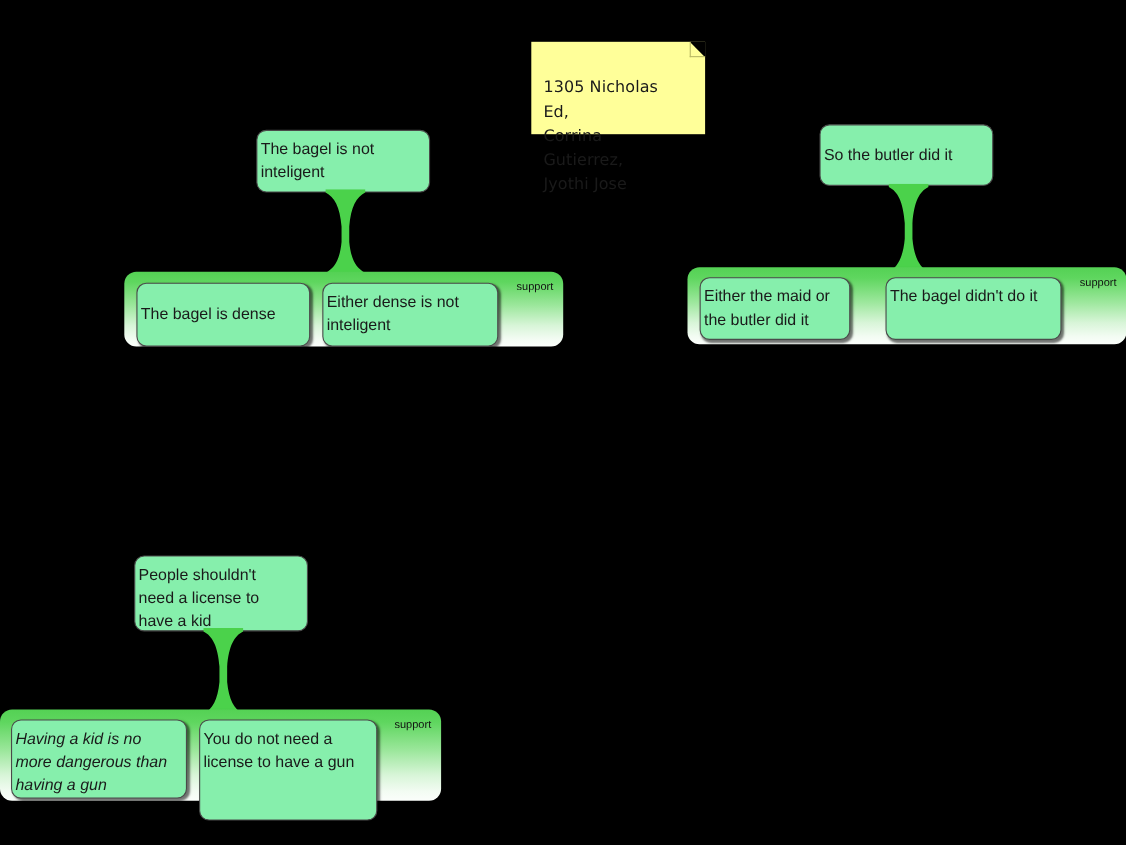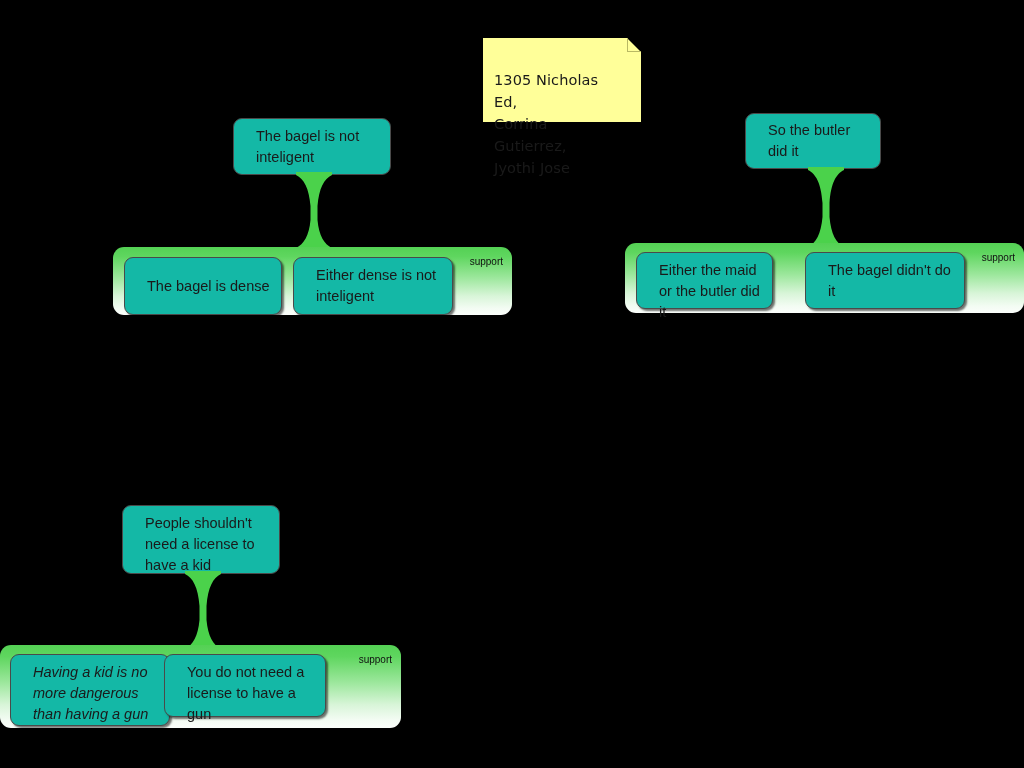--- a/index.html
+++ b/index.html
@@ -55,29 +55,29 @@
     height: 14px;
     border-left: 1px solid #b9b964;
     border-bottom: 1px solid #b9b964;
     box-sizing: border-box;
     pointer-events: none;
   }
 
   
   .claim {
     position: absolute;
-    background: #14b8a6;
+    background: #86efac;
     border: 1px solid #4a4a4a;
     border-radius: 9px;
     box-sizing: border-box;
     box-shadow: 2px 2px 2px rgba(0,0,0,0.55);
     color: #1a1a1a;
     font-size: 14.5px;
     line-height: 21px;
-    padding: 7px 10px 7px 22px;
+    padding: 7px 10px 7px 3px;
     font-family: "Liberation Sans", sans-serif;
   }
   .claim.vcenter {
     display: flex;
     align-items: center;
   }
 
   
   .group {
     position: absolute;
@@ -132,21 +132,21 @@
   </div>
 
   <div class="claim vcenter" style="left:124px; top:257px; width:158px; height:58px;">
     <span>The bagel is dense</span>
   </div>
 
   <div class="claim" style="left:293px; top:257px; width:160px; height:58px;">
     <span>Either dense is not inteligent</span>
   </div>
 
-  <div class="claim vcenter" style="left:745px; top:113px; width:136px; height:56px;justify-content:center;">
+  <div class="claim vcenter" style="left:745px; top:113px; width:158px; height:56px;">
     <span>So the butler did it</span>
   </div>
 
   <div class="connector" style="left:806px; top:167px; width:40px; height:82px;">
     <svg width="40" height="82" viewBox="0 0 40 82">
       <path d="M2,0 L38,0 L38,3 C30,7 25,16 23.5,36 L23.5,50 C25,67 30,76 38,80 L38,82 L2,82 L2,80 C10,76 15,67 16.5,50 L16.5,36 C15,16 10,7 2,3 Z" fill="#4bd24b"></path>
     </svg>
   </div>
 
   <div class="group" style="left:625px; top:243px; width:399px; height:70px;">
@@ -172,17 +172,17 @@
   </div>
 
   <div class="group" style="left:0px; top:645px; width:401px; height:83px;">
     <span class="group-label">support</span>
   </div>
 
   <div class="claim" style="left:10px; top:654px; width:160px; height:72px;font-style:italic;">
     <span>Having a kid is no more dangerous than having a gun</span>
   </div>
 
-  <div class="claim" style="left:164px; top:654px; width:162px; height:63px;">
+  <div class="claim" style="left:181px; top:654px; width:162px; height:92px;">
     <span>You do not need a license to have a gun</span>
   </div>
 
 </div>
 
 </body></html>

